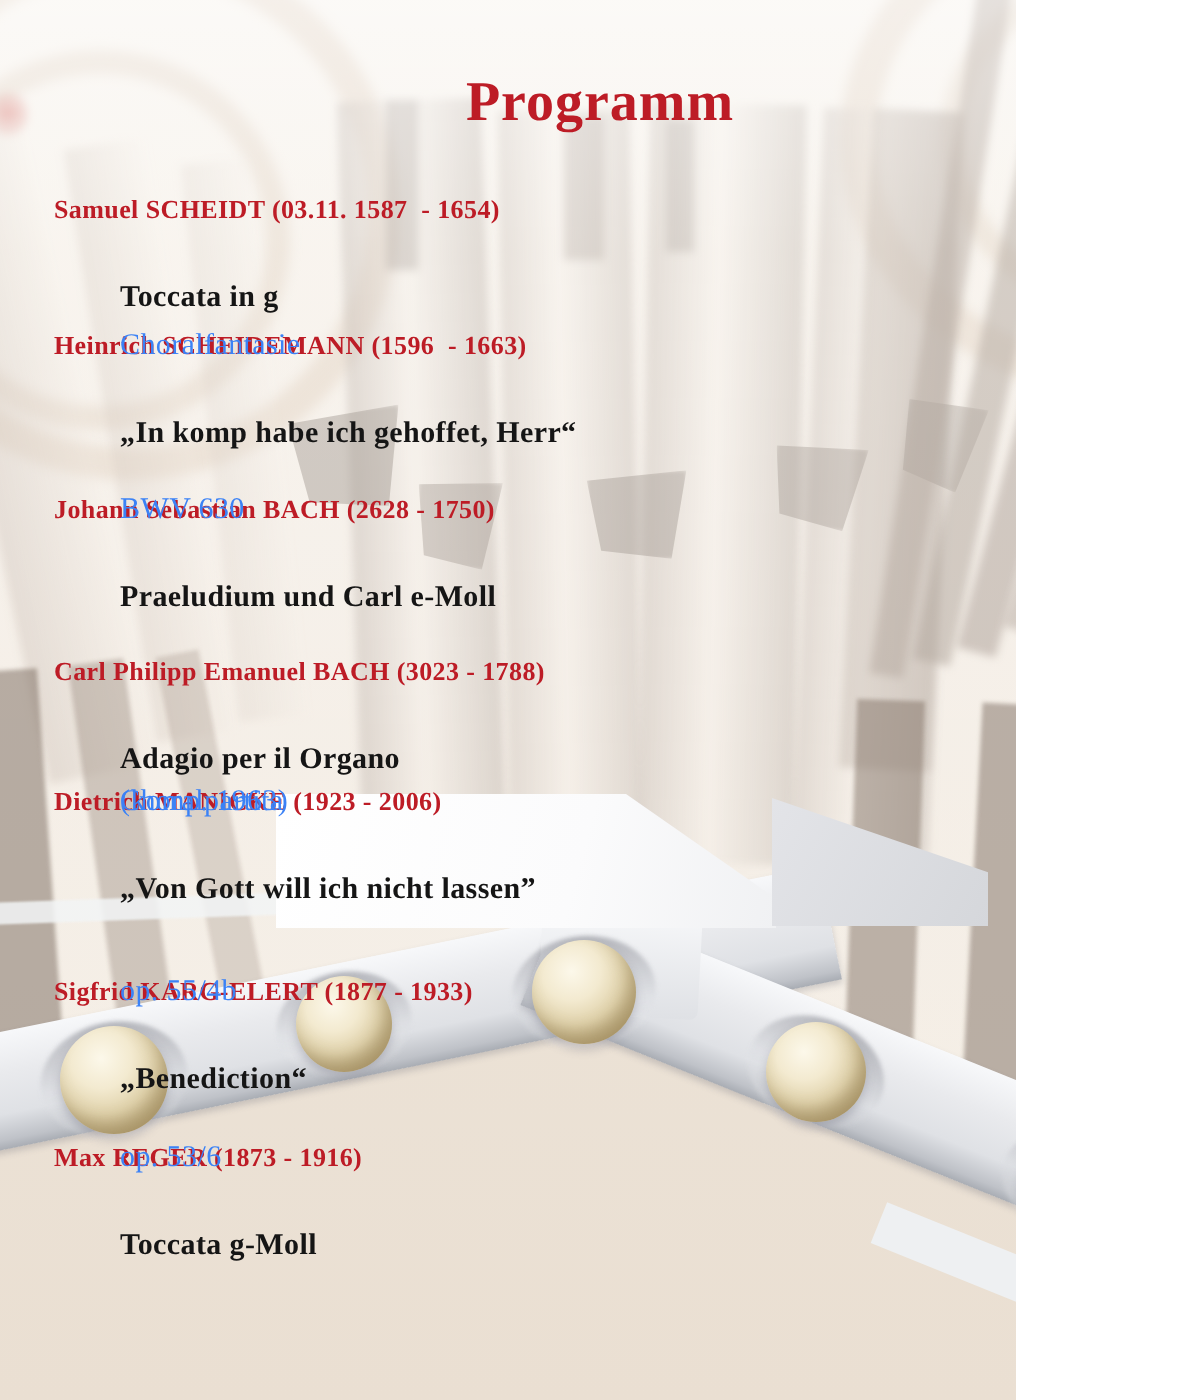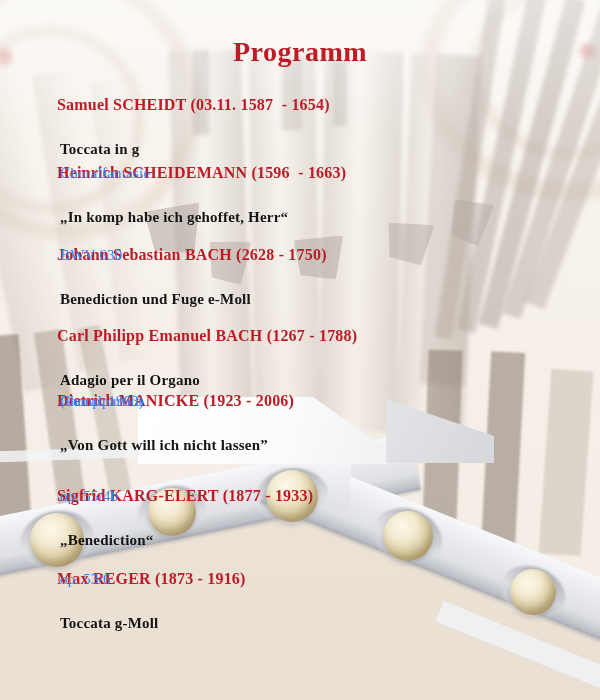--- a/index.html
+++ b/index.html
@@ -1,16 +1,16 @@
 <!DOCTYPE html>
 <html><head>
 <meta charset="utf-8">
 <style>
   html,body{margin:0;padding:0;background:#fff;}
-  #page{position:relative;width:600px;height:700px;overflow:hidden;
+  #page{position:relative;width:508px;height:700px;overflow:hidden;
         font-family:"Liberation Serif","DejaVu Serif",serif;}
   #page *{position:absolute;box-sizing:border-box;}
 
   
   .bg-base{inset:0;background:linear-gradient(180deg,#f6f1ea 0%,#f1e9e1 38%,#eee5da 70%,#ece2d5 100%);}
   .arc{border-radius:50%;filter:blur(3px);}
   .reddot{border-radius:50%;filter:blur(2px);}
   .stripe{filter:blur(2px);}
   .mouth{filter:blur(1px);clip-path:polygon(0 8%,100% 0,82% 100%,12% 88%);}
   .overlay-wash{inset:0;background:linear-gradient(180deg,rgba(255,255,255,.62) 0%,rgba(255,254,251,.42) 18%,rgba(255,253,249,.36) 55%,rgba(255,253,249,.45) 100%);}
@@ -21,22 +21,22 @@
   .recess{border-radius:50%;filter:blur(1px);
         background:linear-gradient(185deg,rgba(110,112,122,.50),rgba(200,202,208,.15) 55%,rgba(255,255,255,.30));}
   .bell{border-radius:50%;
         background:radial-gradient(circle at 38% 30%,#fcf8ea 0%,#f3ead0 30%,#e0d2ab 55%,#c2ae7e 80%,#9a865b 100%);
         box-shadow:inset -4px -6px 8px rgba(120,100,60,.35),0 3px 5px rgba(100,100,115,.30);}
 
   
   .title{left:0;top:36px;width:600px;text-align:center;
          font-size:28px;font-weight:bold;letter-spacing:.5px;color:#bd1c26;}
   .entry{left:0;width:600px;}
-  .composer{position:static;display:block;margin-left:57px;white-space:pre;
-            font-size:16px;font-weight:bold;letter-spacing:.2px;line-height:17px;color:#bd1c26;}
+  .composer{position:static;display:block;margin-left:27px;white-space:pre;
+            font-size:13px;font-weight:bold;letter-spacing:.2px;line-height:17px;color:#bd1c26;}
   .works{position:static;display:block;margin-left:60px;width:540px;text-align:center;
          margin-top:2px;font-size:15px;line-height:15.5px;letter-spacing:.2px;}
   .work{position:static;display:block;}
   .wb{font-weight:bold;color:#151515;margin-top:44px;}
   .wr{font-weight:normal;color:#3b82f6;}
   .e1{top:96px;} .e2{top:164px;} .e3{top:246px;} .e4{top:327px;}
   .e5{top:392px;} .e6{top:487px;} .e7{top:570px;}
 </style>
 </head>
 <body>
@@ -121,27 +121,27 @@
     <span class="composer">Heinrich SCHEIDEMANN (1596  - 1663)</span>
     <span class="works">
       <span class="work wr">Choralfantasie</span>
       <span class="work wb">„In komp habe ich gehoffet, Herr“</span>
     </span>
   </div>
 
   <div class="entry e3">
     <span class="composer">Johann Sebastian BACH (2628 - 1750)</span>
     <span class="works">
-      <span class="work wb">Benediction und Fuge e-Moll</span>
+      <span class="work wb">Praeludium und Carl e-Moll</span>
       <span class="work wr">BWV 630</span>
     </span>
   </div>
 
   <div class="entry e4">
-    <span class="composer">Carl Philipp Emanuel BACH (1267 - 1788)</span>
+    <span class="composer">Carl Philipp Emanuel BACH (3023 - 1788)</span>
     <span class="works">
       <span class="work wb">Adagio per il Organo</span>
     </span>
   </div>
 
   <div class="entry e5">
     <span class="composer">Dietrich MANICKE (1923 - 2006)</span>
     <span class="works">
       <span class="work wr">Choralpartita</span>
       <span class="work wb">„Von Gott will ich nicht lassen”</span>

